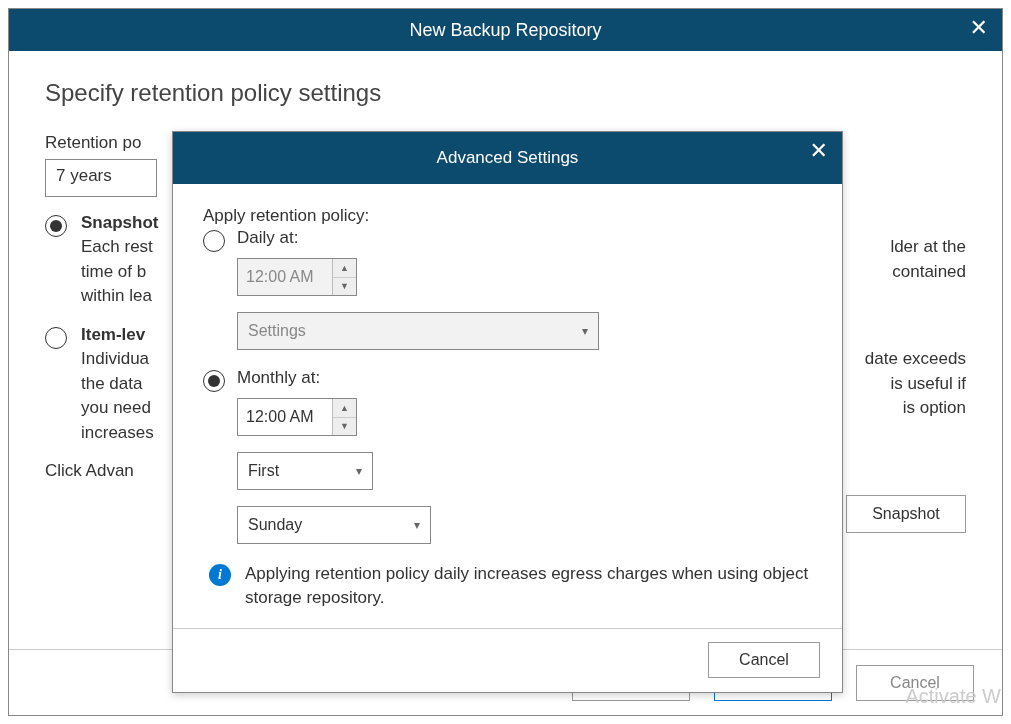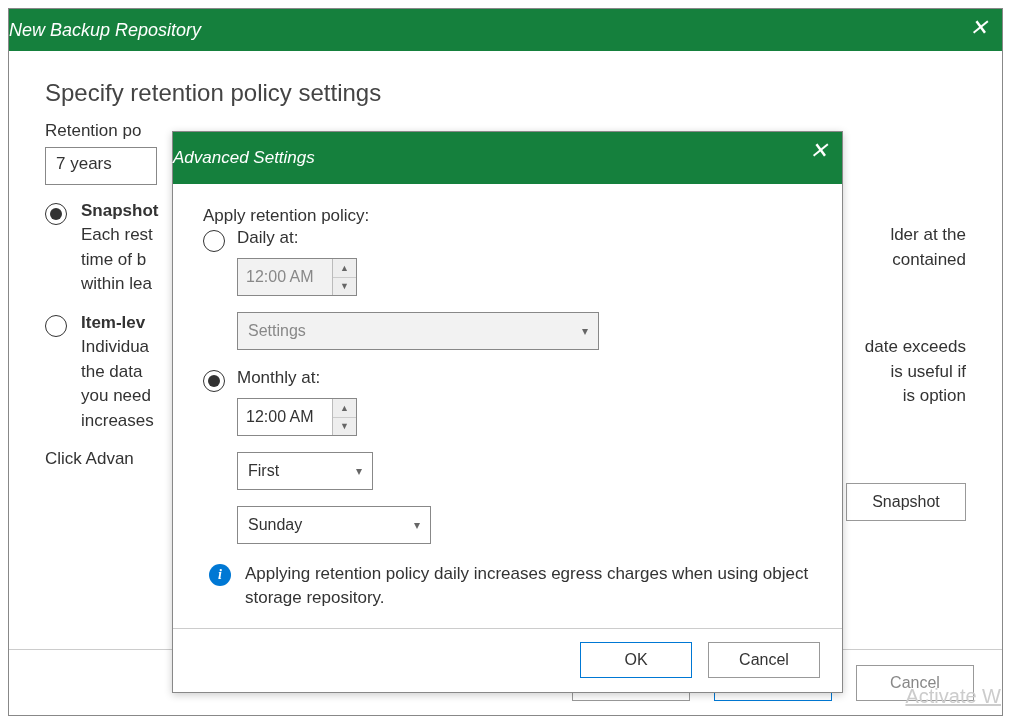--- a/index.html
+++ b/index.html
@@ -18,46 +18,45 @@
     position: absolute;
     left: 8px;
     top: 8px;
     width: 995px;
     height: 708px;
     border: 1px solid #888;
     background: #fff;
   }
   .titlebar {
     height: 42px;
-    background: #15803d;
+    background: #0c4a6e;
     color: #fff;
     display: flex;
     align-items: center;
-    justify-content: flex-start;
+    justify-content: center;
     position: relative;
     font-size: 18px;
     font-weight: 400;
-    font-style: italic;
   }
   .titlebar .close {
     position: absolute;
     right: 14px;
     top: 8px;
     font-size: 22px;
     color: #fff;
     cursor: pointer;
     line-height: 1;
   }
   .content {
     padding: 28px 36px 0 36px;
   }
   .page-title {
     font-size: 24px;
     color: #444;
-    margin-bottom: 14px;
+    margin-bottom: 26px;
   }
   .label {
     font-size: 17px;
     color: #333;
     margin-bottom: 6px;
   }
   .retention-select {
     width: 112px;
     height: 38px;
     border: 1px solid #888;
@@ -277,21 +276,20 @@
     justify-content: flex-end;
     padding-right: 22px;
     gap: 16px;
   }
   .faded-text {
     position: absolute;
     right: 10px;
     bottom: 16px;
     color: #ccc;
     font-size: 20px;
-    text-decoration: underline;
   }
 </style>
 </head>
 <body>
 
 <div class="main-window">
   <div class="titlebar">
     <span>New Backup Repository</span>
     <span class="close">✕</span>
   </div>
@@ -403,18 +401,17 @@
         <span class="chev">▾</span>
       </div>
     </div>
 
     <div class="info-row">
       <div class="info-icon">i</div>
       <div class="info-text">Applying retention policy daily increases egress charges when using object storage repository.</div>
     </div>
   </div>
   <div class="modal-footer">
-    <div class="btn primary" style="min-width:112px;">OK</div>
     <div class="btn" style="min-width:112px;">Cancel</div>
   </div>
 </div>
 
 <div class="faded-text">Activate W</div>
 
 </body></html>

